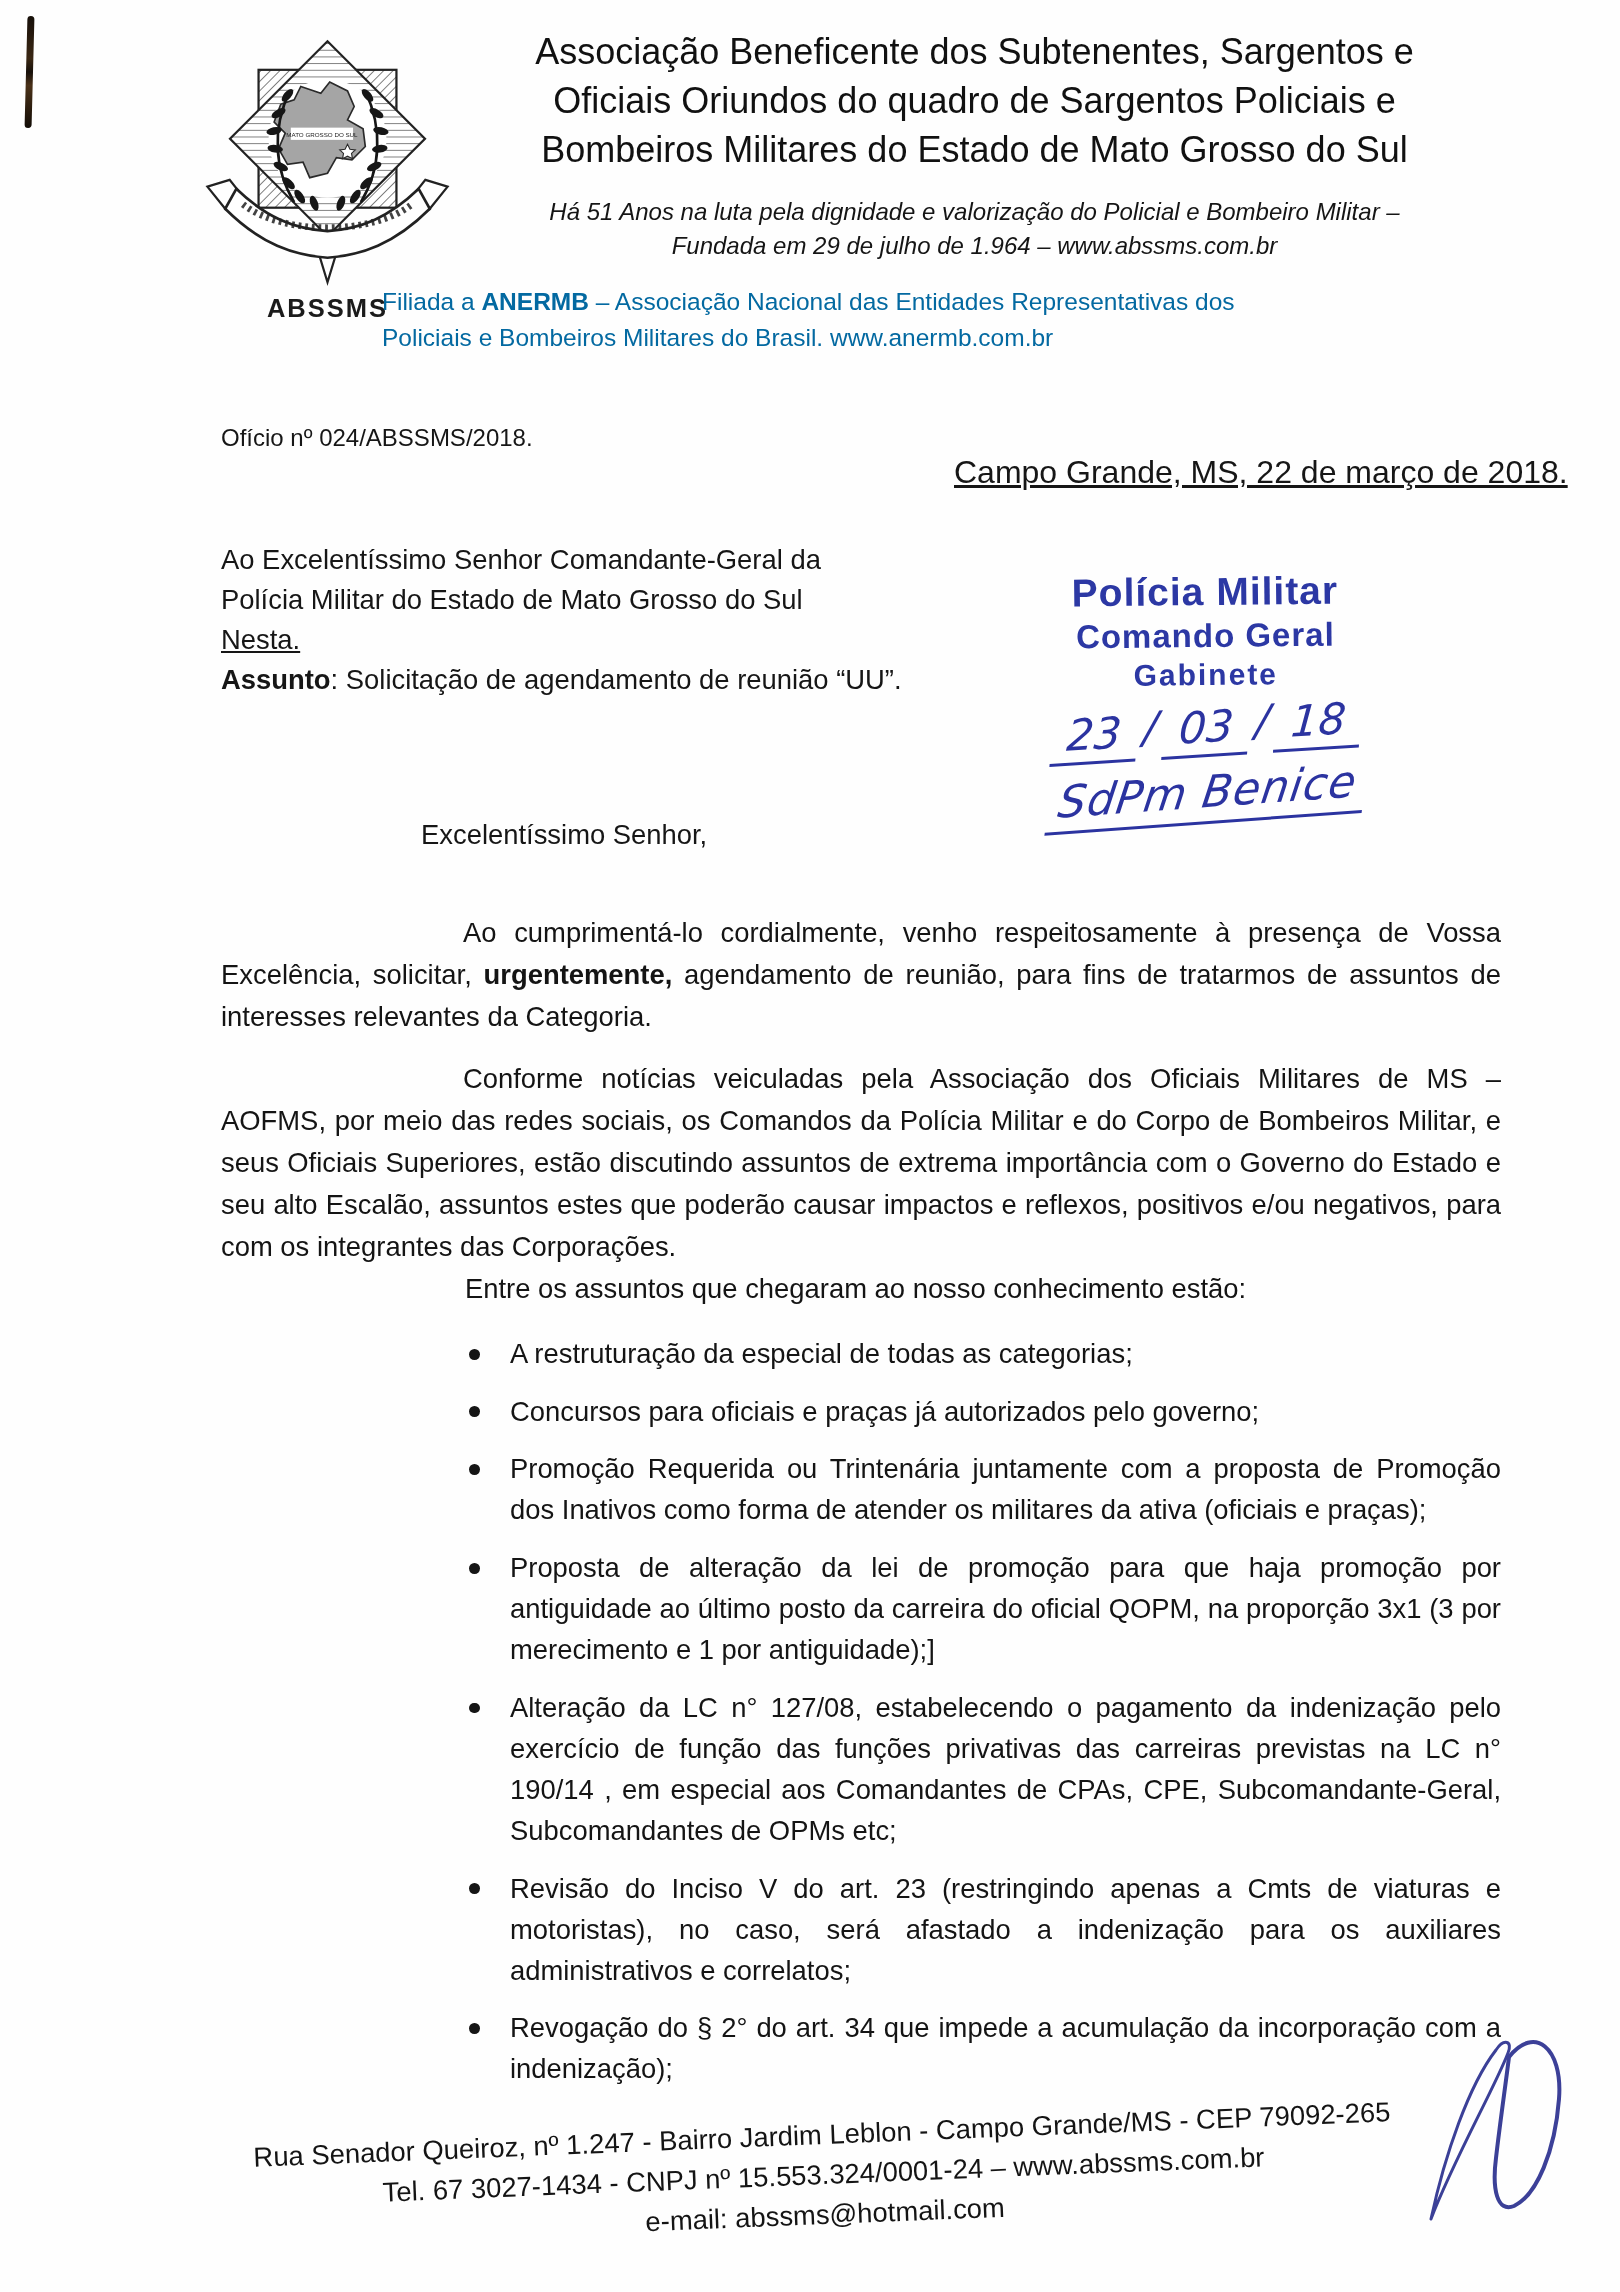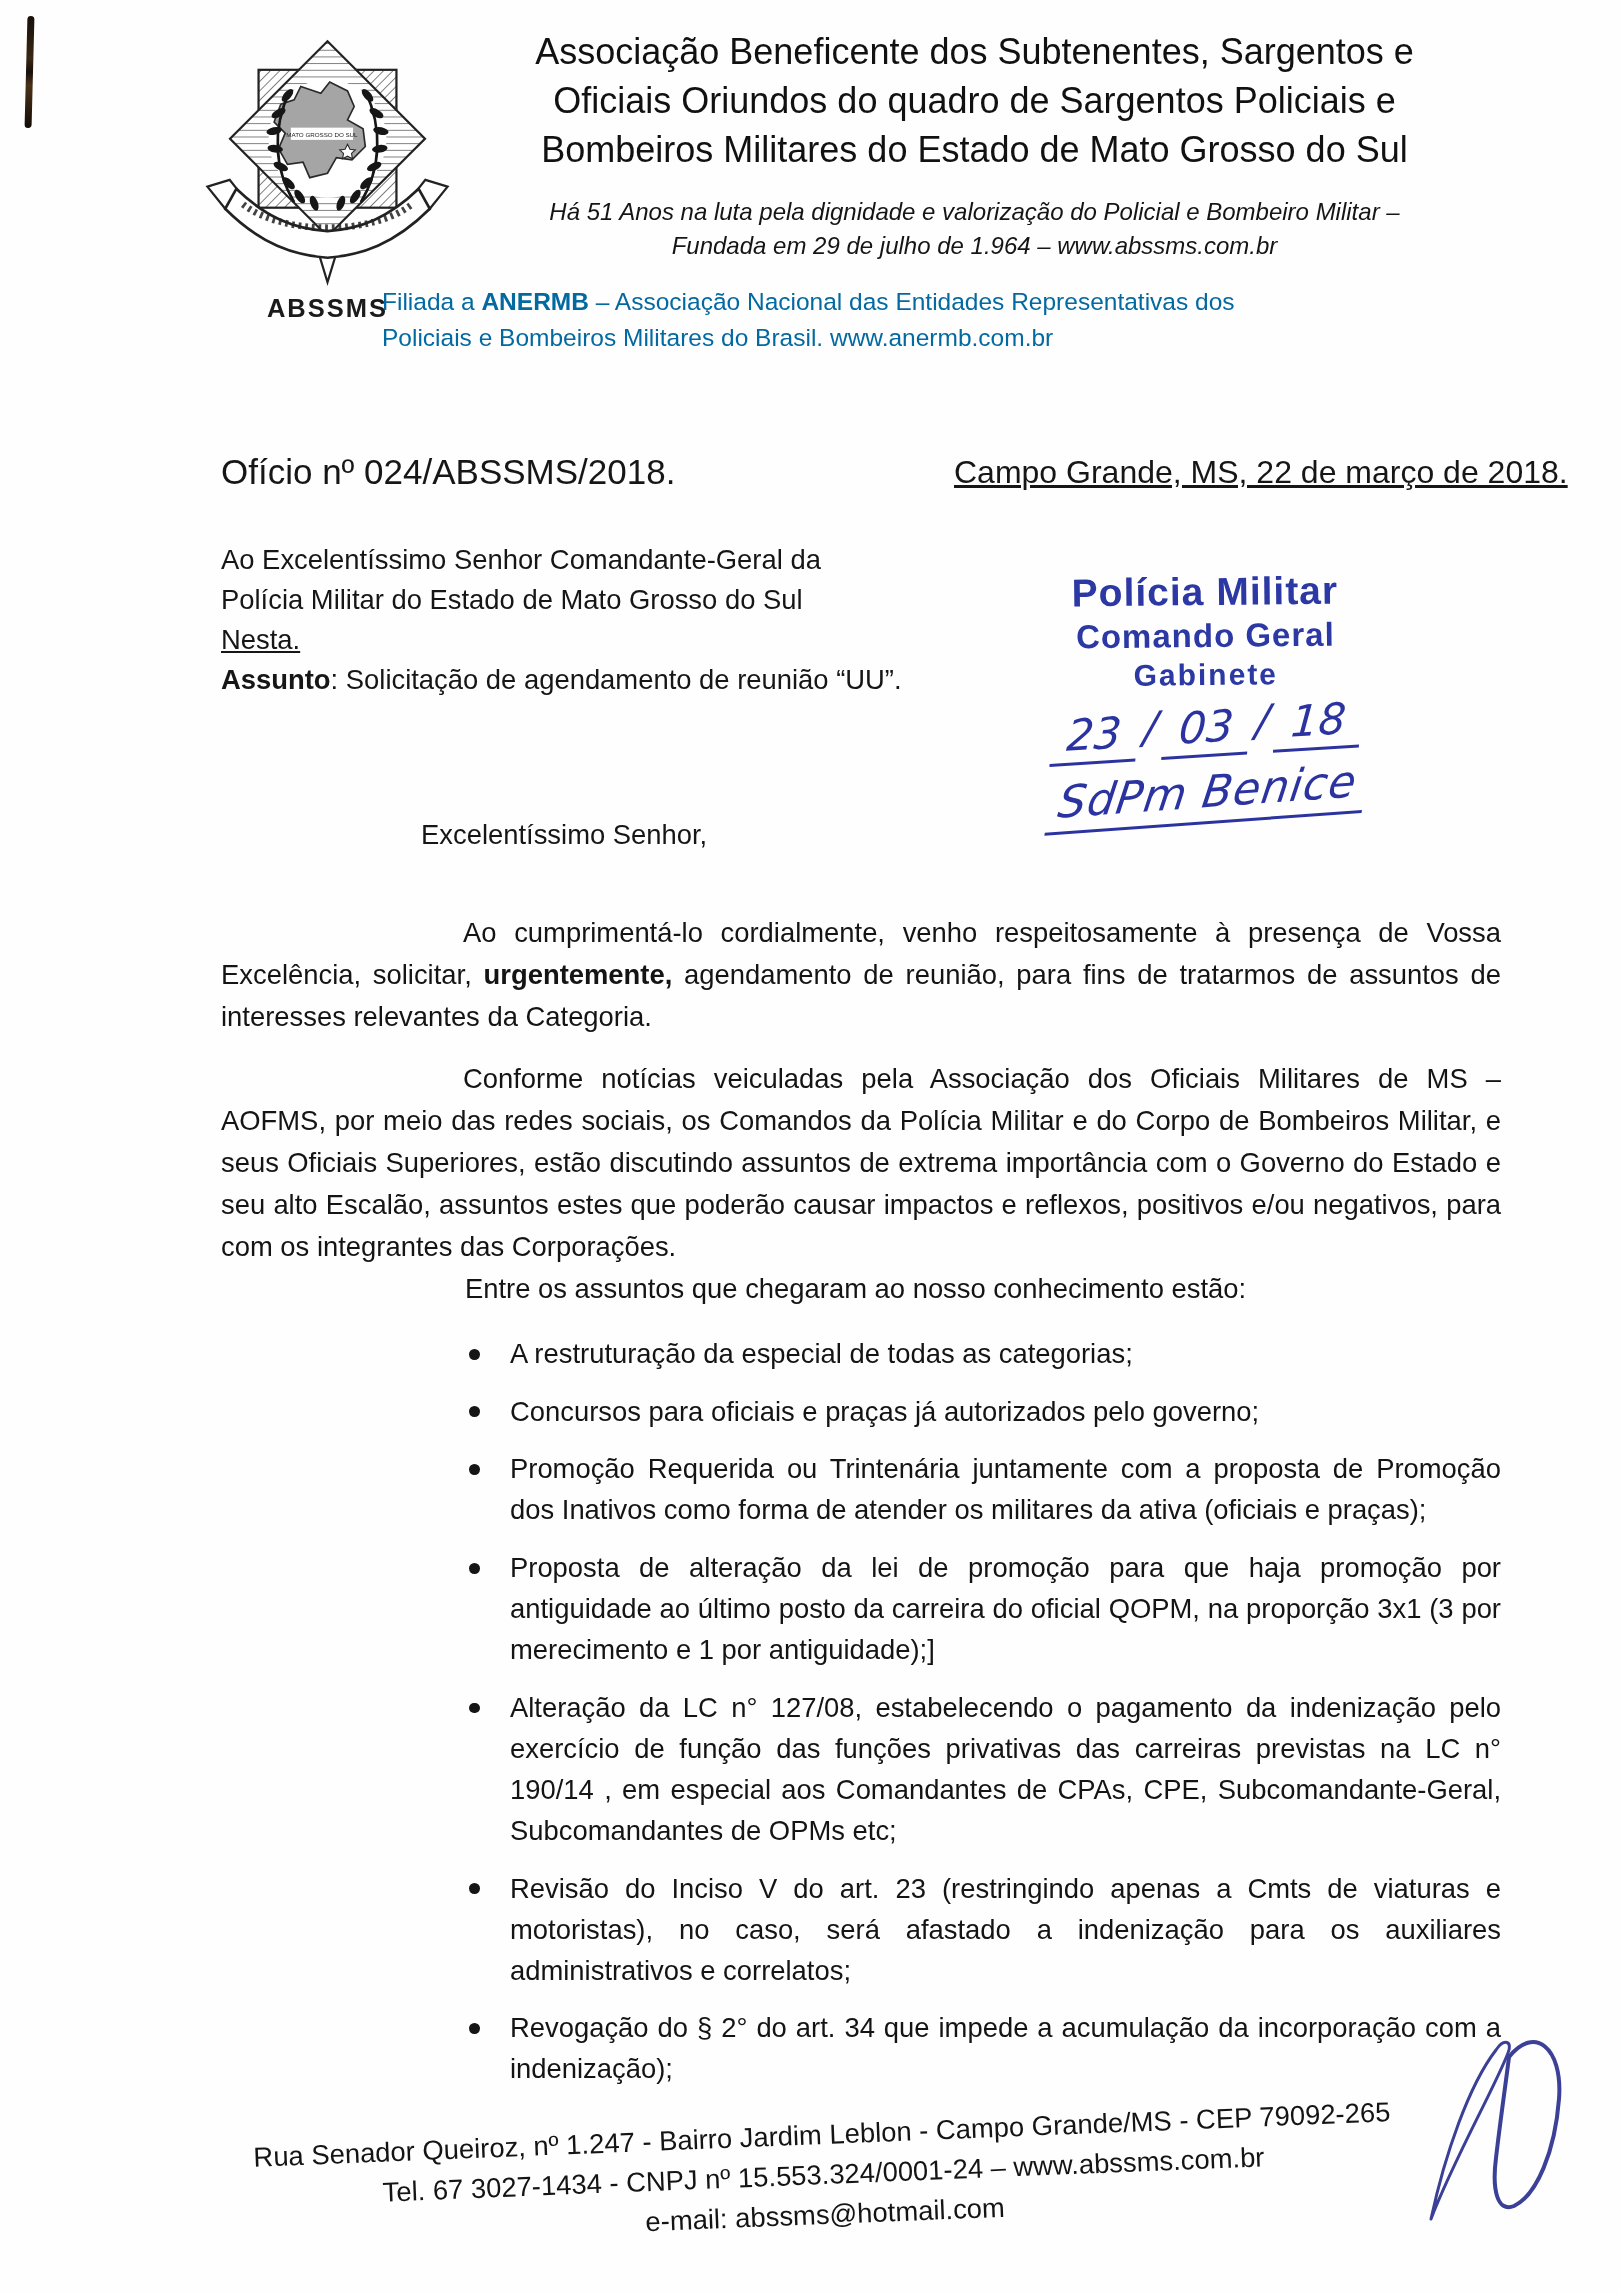--- a/index.html
+++ b/index.html
@@ -23,21 +23,21 @@
     position:absolute;left:199px;top:294px;width:257px;
     text-align:center;font-weight:bold;font-size:25.5px;letter-spacing:2px;color:#1b1b1b;
   }
   .lh-text{position:absolute;left:443px;top:27.4px;width:1063px;text-align:center;}
   .lh-title{font-weight:normal;font-size:36px;line-height:49px;color:#111;}
   .lh-sub{font-style:italic;font-size:24px;line-height:34px;margin-top:21px;color:#151515;}
   .affiliation{position:absolute;left:382px;top:284px;width:1083px;
     font-size:24.5px;line-height:36px;color:#0369a1;}
   .affiliation .b{font-weight:bold;}
   
-  .ref-number{position:absolute;left:221px;top:452px;font-size:35px;}
+  .ref-number{position:absolute;left:221px;top:424px;font-size:24px;}
   .date-line{position:absolute;left:954px;top:454px;font-size:32px;text-decoration:underline;}
   
   .addressee{position:absolute;left:221px;top:540px;font-size:27.4px;line-height:40px;}
   .addressee .ul{text-decoration:underline;}
   .addressee .b{font-weight:bold;}
   
   .stamp{position:absolute;left:1010px;top:568px;width:392px;text-align:center;
     transform:rotate(-0.6deg);}
   .stamp-l1{font-weight:bold;font-size:39px;line-height:47px;letter-spacing:1px;}
   .stamp-l2{font-weight:bold;font-size:33px;line-height:41px;letter-spacing:1px;}

